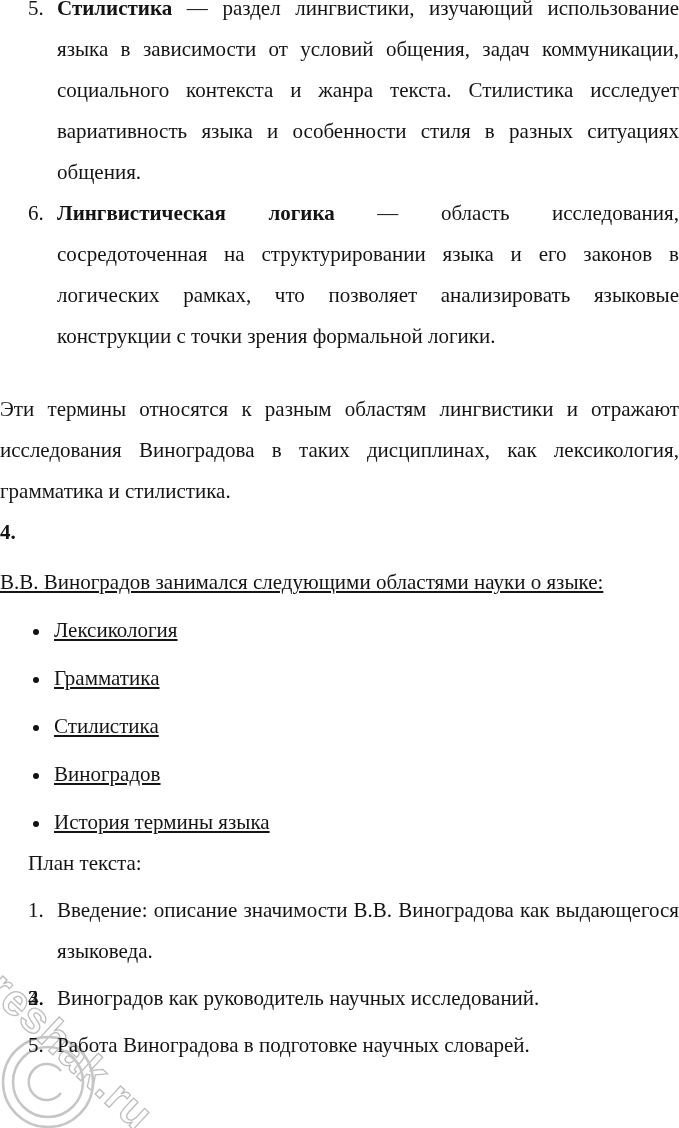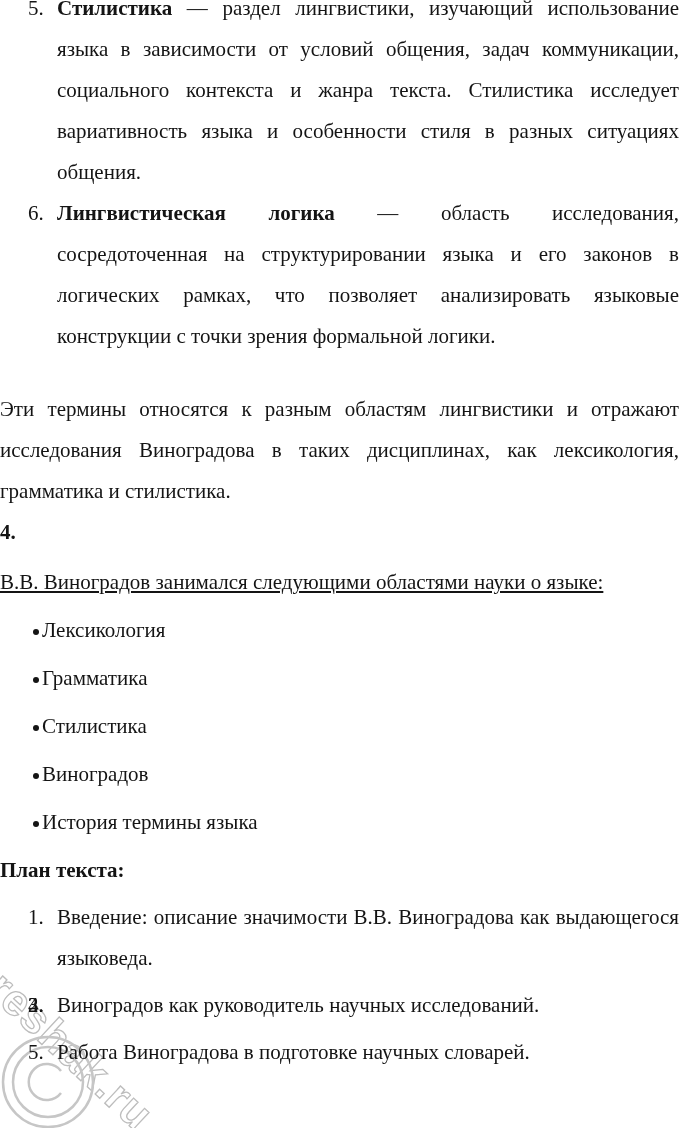--- a/index.html
+++ b/index.html
@@ -19,26 +19,26 @@
 
   .num-item { padding-left: 57px; text-align: justify; }
   .num { position: absolute; left: 28px; top: 0; }
   .term { font-weight: bold; }
 
   .para { text-align: justify; margin-top: 32px; }
   .sec-num { font-weight: bold; margin-top: 0; }
   .intro { margin-top: 9px; text-decoration: underline; }
 
   .bullets { margin-top: 7px; }
-  .bullets li { padding-left: 42px; }
+  .bullets li { padding-left: 54px; text-decoration: underline; }
   .bullets li + li { margin-top: 7px; }
   .dot { position: absolute; left: 33px; top: 19px; width: 6px; height: 6px;
          border-radius: 50%; background: #141414; }
 
-  .plan-head { font-weight: bold; margin-top: 7px; }
+  .plan-head { font-weight: normal; margin-top: 0; padding-left: 28px; }
   .planlist { margin-top: 6px; }
   .planlist li + li { margin-top: 6px; }
 
   
   .watermark { position: absolute; z-index: 0; left: 0; top: 0; width: 100%; height: 100%; pointer-events: none; }
   .wm-text {
     position: absolute; left: 10px; top: 964px;
     font-family: "Liberation Sans", sans-serif; font-weight: bold;
     font-size: 44px; line-height: 1; letter-spacing: 1px;
     color: transparent; -webkit-text-stroke: 1.3px #bdbdbd;

